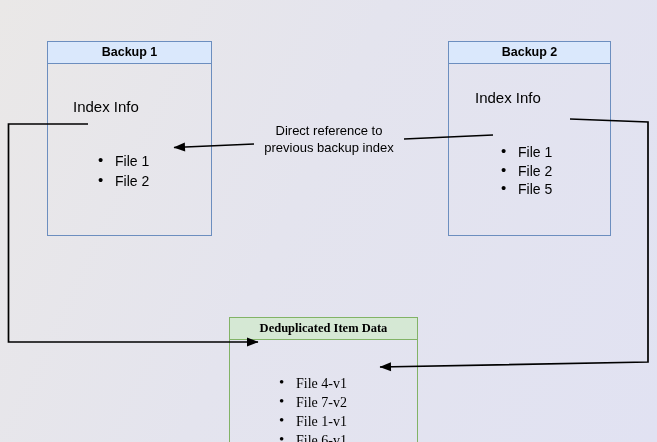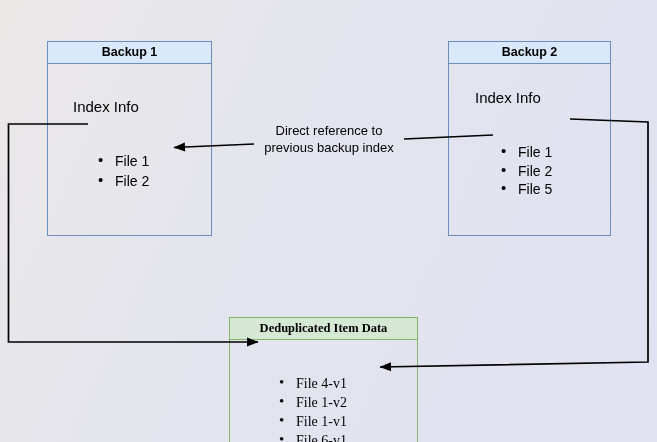--- a/index.html
+++ b/index.html
@@ -118,21 +118,21 @@
         <li>File 1</li>
         <li>File 2</li>
         <li>File 5</li>
       </ul>
   </div>
 
   <div class="box green" id="dedup">
     <div class="box-header">Deduplicated Item Data</div>
     <ul class="file-list">
         <li>File 4-v1</li>
-        <li>File 1-v2</li>
+        <li>File 7-v2</li>
         <li>File 1-v1</li>
         <li>File 6-v1</li>
       </ul>
   </div>
 
   <div class="edge-label">
     <div>Direct reference to</div>
     <div>previous backup index</div>
   </div>
 

